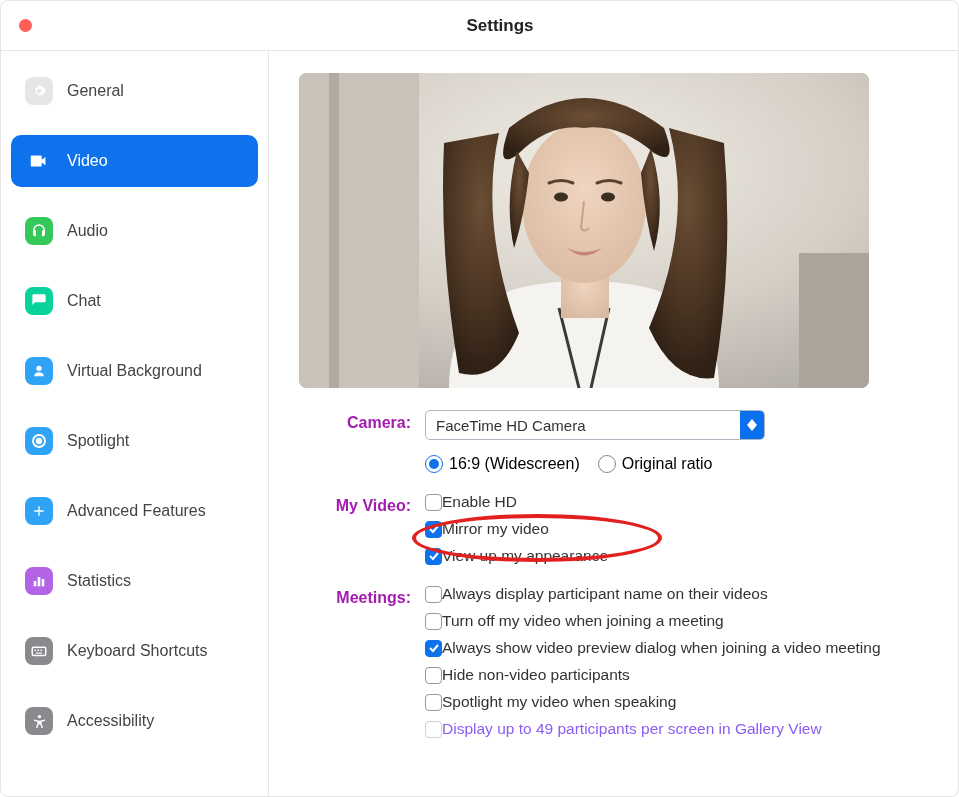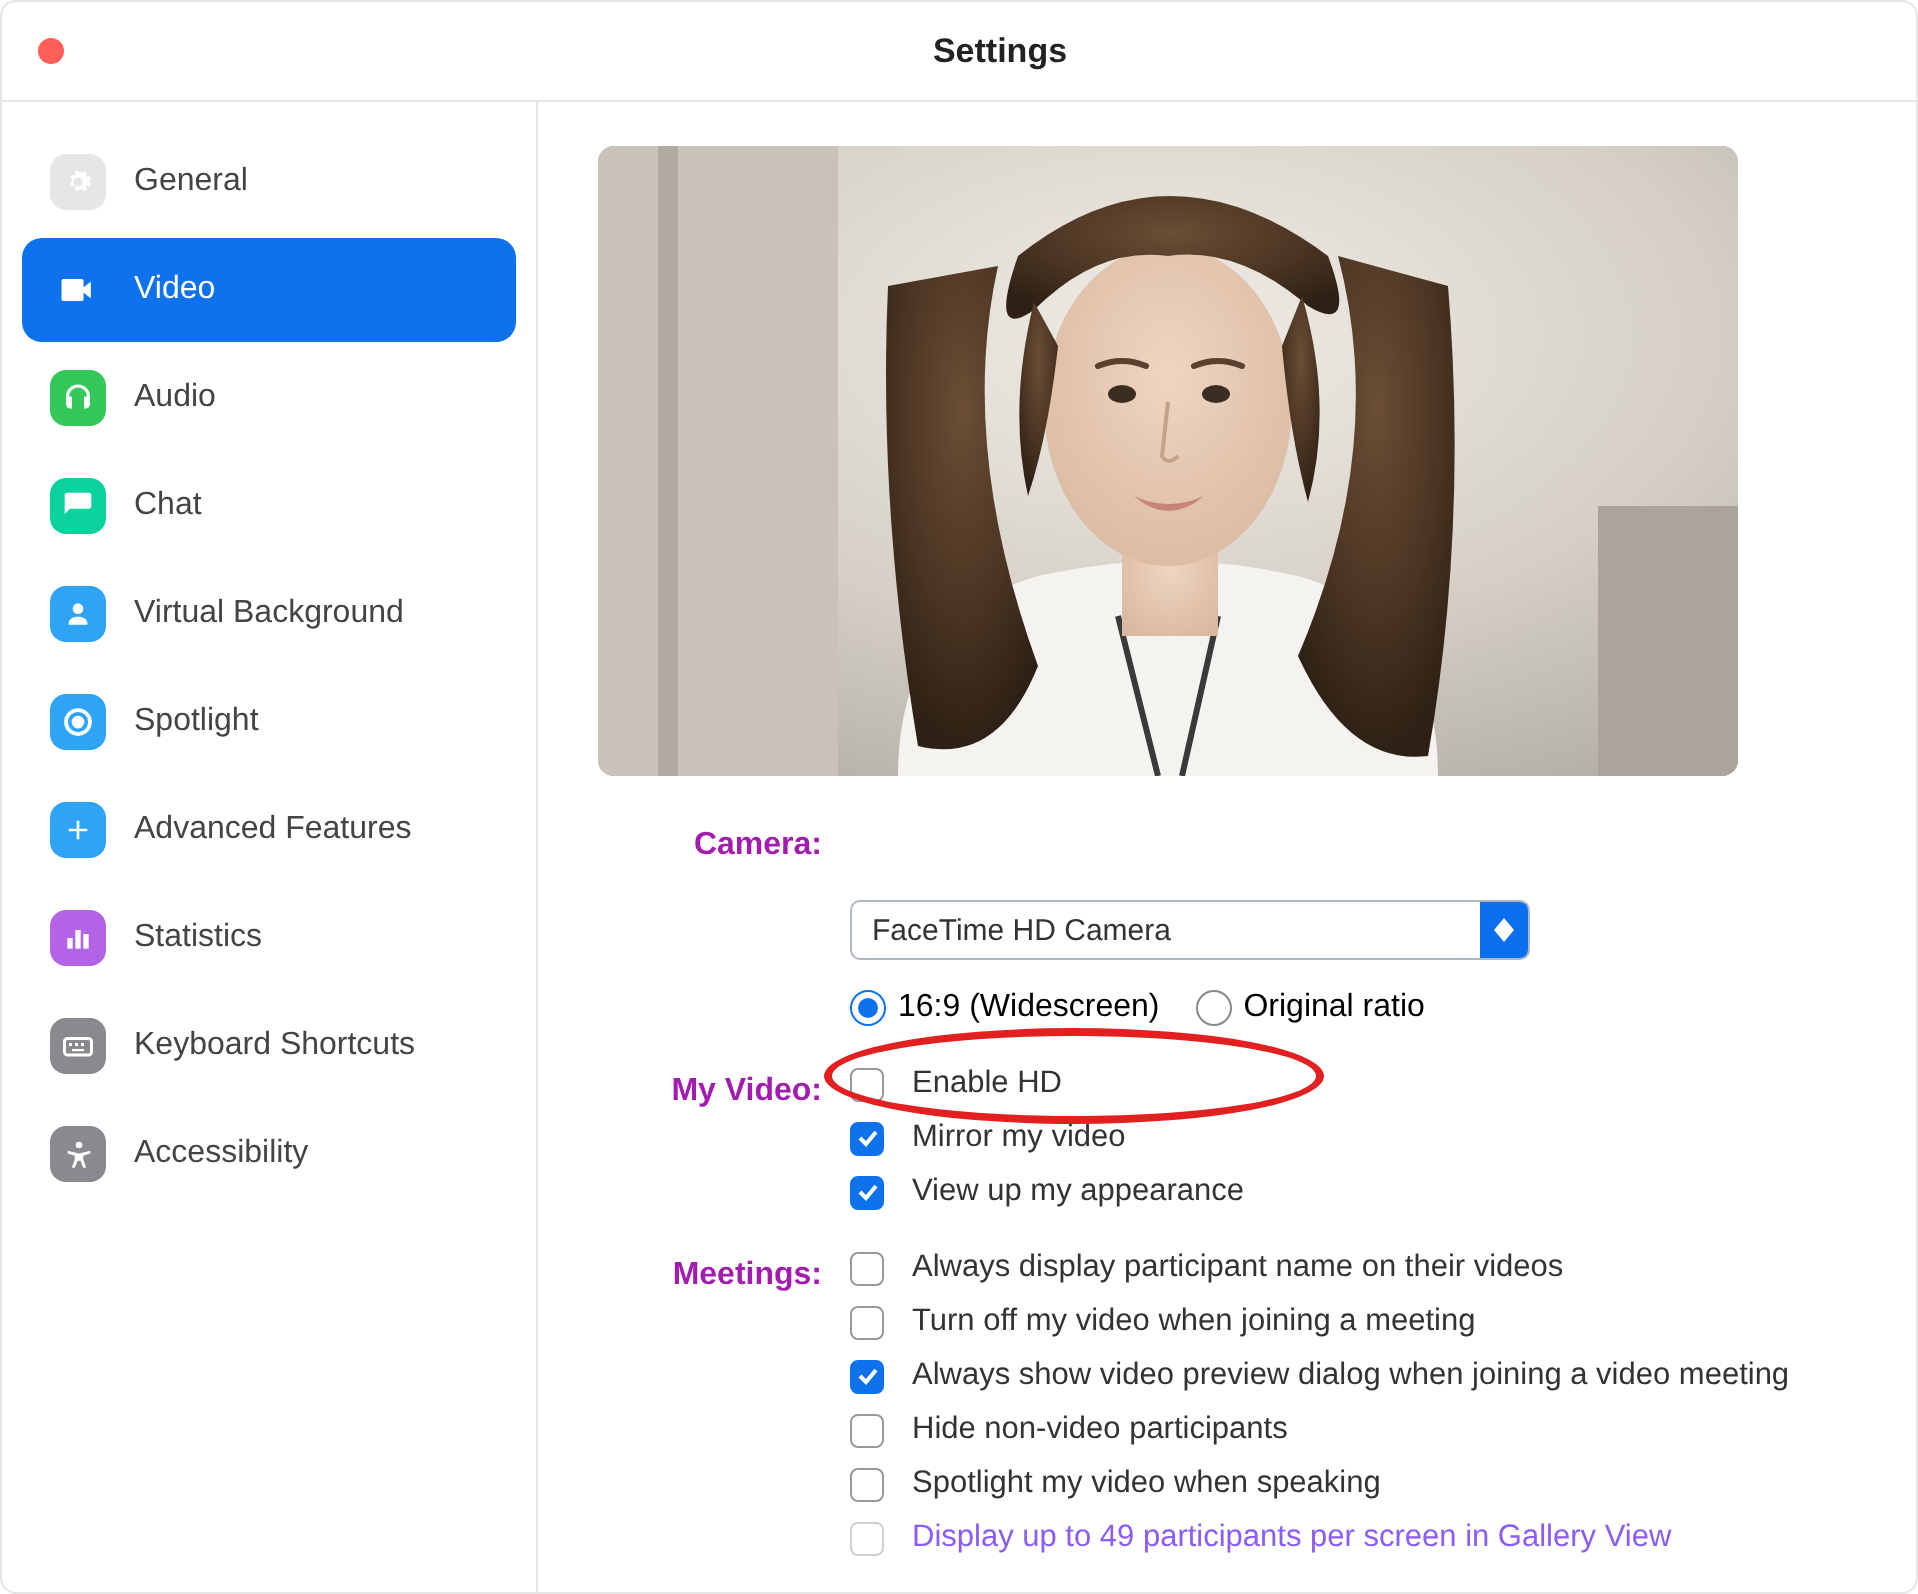--- a/index.html
+++ b/index.html
@@ -54,21 +54,21 @@
       flex: 1;
       display: flex;
       overflow: hidden;
     }
     .sidebar {
       width: 268px;
       border-right: 1px solid #e5e5e5;
       padding: 14px 10px;
       display: flex;
       flex-direction: column;
-      gap: 2px;
+      gap: 18px;
     }
     .sidebar-item {
       display: flex;
       align-items: center;
       gap: 14px;
       padding: 12px 14px;
       border-radius: 10px;
       cursor: pointer;
       color: #444;
       font-size: 16px;
@@ -128,21 +128,20 @@
     }
     .camera-select {
       display: flex;
       align-items: center;
       width: 340px;
       height: 30px;
       border: 1px solid #aeb6c2;
       border-radius: 5px;
       overflow: hidden;
       background: #fff;
-      margin-top: 40px;
     }
     .camera-select span {
       flex: 1;
       padding: 0 10px;
       font-size: 15px;
       color: #333;
     }
     .camera-select .chevrons {
       width: 24px;
       height: 28px;
@@ -181,21 +180,21 @@
     .radio-circle.selected::after {
       content: '';
       width: 10px;
       height: 10px;
       background: #0e72ed;
       border-radius: 50%;
     }
     .checkbox-row {
       display: flex;
       align-items: center;
-      gap: 14px;
+      gap: 0;
       cursor: pointer;
       font-size: 15.5px;
       color: #333;
     }
     .checkbox-row.disabled {
       color: #8b5cf6;
       cursor: default;
     }
     .checkbox {
       width: 17px;

